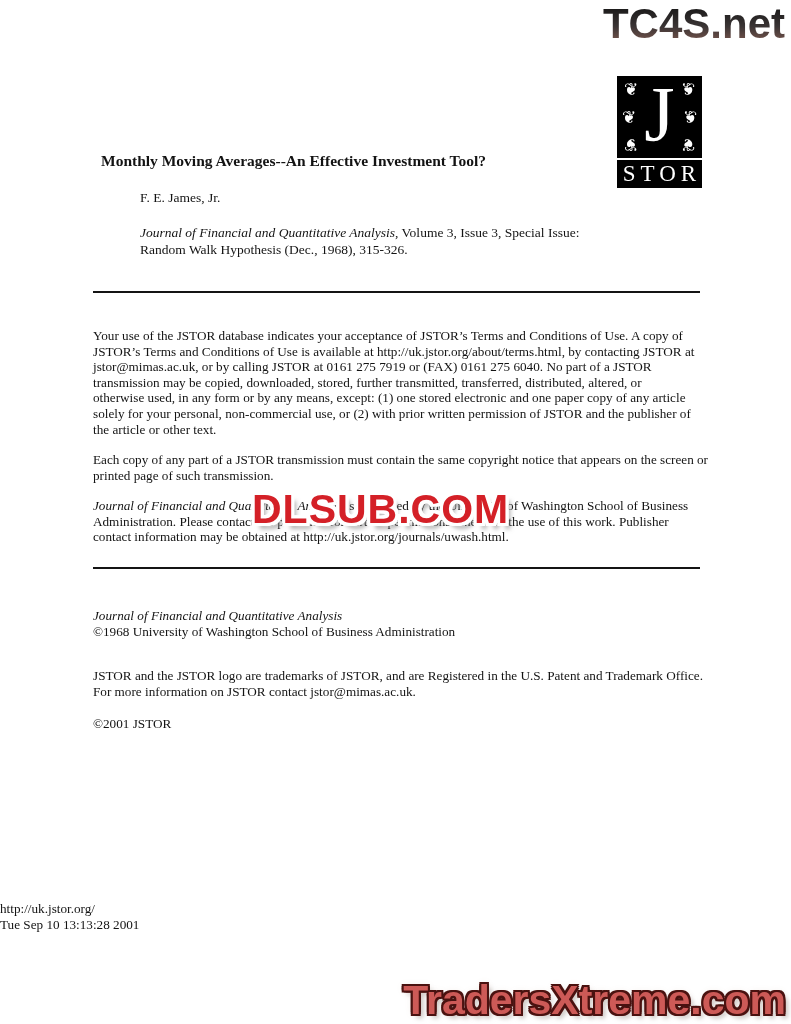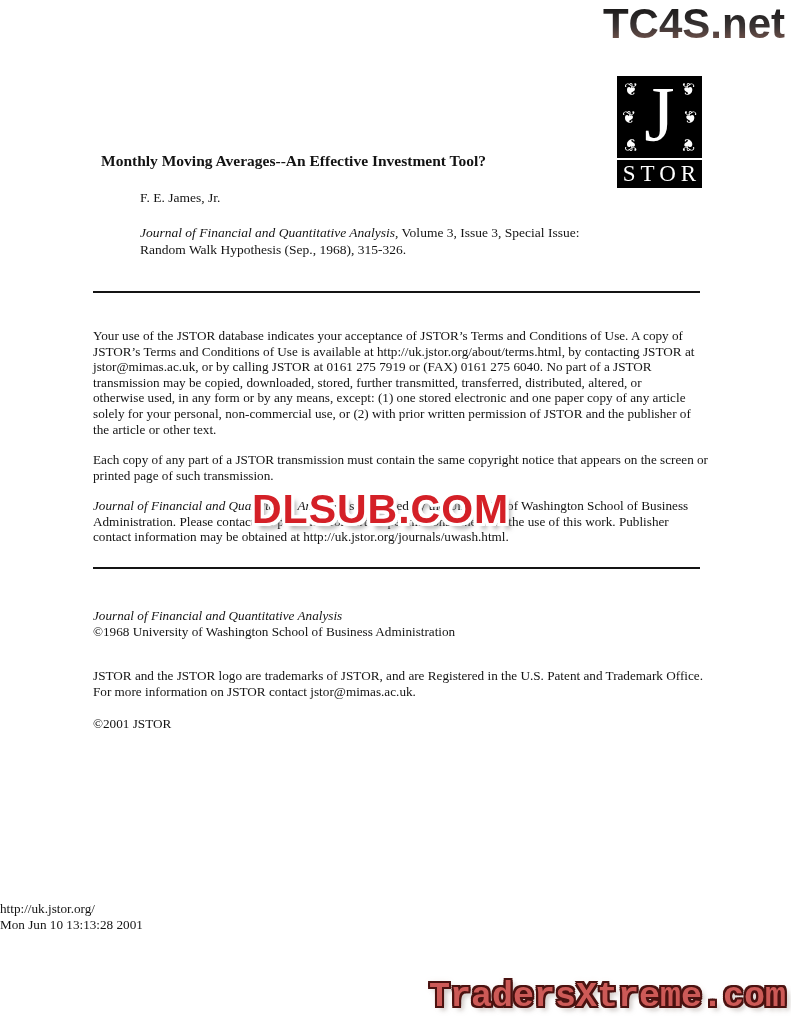--- a/index.html
+++ b/index.html
@@ -40,23 +40,23 @@
     text-shadow:
       -3px -3px 0 #ffffff, 3px -3px 0 #ffffff, -3px 3px 0 #ffffff, 3px 3px 0 #ffffff,
       -3px 0 0 #ffffff, 3px 0 0 #ffffff, 0 -3px 0 #ffffff, 0 3px 0 #ffffff,
       5px 6px 4px rgba(120,120,120,0.55);
     z-index: 5;
   }
   .wm-traders {
     position: absolute;
     top: 977px;
     right: 5px;
-    font-family: Liberation Mono, monospace;
+    font-family: Liberation Sans, sans-serif;
     font-weight: 700;
-    font-size: 35px;
+    font-size: 41px;
     color: #cd5a57;
     text-shadow:
       -2px -2px 0 #4a1210, 2px -2px 0 #4a1210, -2px 2px 0 #4a1210, 2px 2px 0 #4a1210,
       -2px 0 0 #4a1210, 2px 0 0 #4a1210, 0 -2px 0 #4a1210, 0 2px 0 #4a1210,
       0 0 7px rgba(235,225,218,0.9), 4px 4px 5px rgba(150,140,135,0.6);
     z-index: 5;
   }
 
   
   .jstor-logo {
@@ -199,21 +199,21 @@
       <span class="orn o4">❦</span>
       <span class="orn o5">❦</span>
       <span class="orn o6">❦</span>
       <div class="j-letter">J</div>
     </div>
     <div class="stor-panel">STOR</div>
   </div>
 
   <h1 class="doc-title">Monthly Moving Averages--An Effective Investment Tool?</h1>
   <div class="author">F. E. James, Jr.</div>
-  <div class="citation"><span class="italic">Journal of Financial and Quantitative Analysis</span><span>, Volume 3, Issue 3, Special Issue:</span><br><span>Random Walk Hypothesis (Sep., 1968), 315-326.</span></div>
+  <div class="citation"><span class="italic">Journal of Financial and Quantitative Analysis</span><span>, Volume 3, Issue 3, Special Issue:</span><br><span>Random Walk Hypothesis (Dec., 1968), 315-326.</span></div>
 
   <div class="rule rule-1"></div>
 
   <div class="body-par par-1">Your use of the JSTOR database indicates your acceptance of JSTOR’s Terms and Conditions of Use.  A copy of
 JSTOR’s Terms and Conditions of Use is available at http://uk.jstor.org/about/terms.html,  by contacting JSTOR at
 jstor@mimas.ac.uk, or by calling JSTOR at 0161 275 7919 or (FAX) 0161 275 6040. No part of a JSTOR
 transmission may be copied, downloaded, stored, further transmitted, transferred, distributed, altered, or
 otherwise used, in any form or by any means, except: (1) one stored electronic and one paper copy of any article
 solely for your personal, non-commercial use, or (2) with prior written permission of JSTOR and the publisher of
 the article or other text.</div>
@@ -231,18 +231,18 @@
   <div class="rule rule-2"></div>
 
   <div class="colophon-journal">Journal of Financial and Quantitative Analysis</div>
   <div class="colophon-copyright">©1968 University of Washington School of Business Administration</div>
   <div class="trademark">JSTOR and the JSTOR logo are trademarks of JSTOR, and are Registered in the U.S. Patent and Trademark Office.
 For more information on JSTOR contact jstor@mimas.ac.uk.</div>
   <div class="jstor-copyright">©2001 JSTOR</div>
 
   <div class="footer">
     <div>http://uk.jstor.org/</div>
-    <div>Mon Jun 10 13:13:28 2001</div>
+    <div>Tue Sep 10 13:13:28 2001</div>
   </div>
 
   <div class="wm-traders">TradersXtreme.com</div>
 
 </div>
 
 </body></html>

